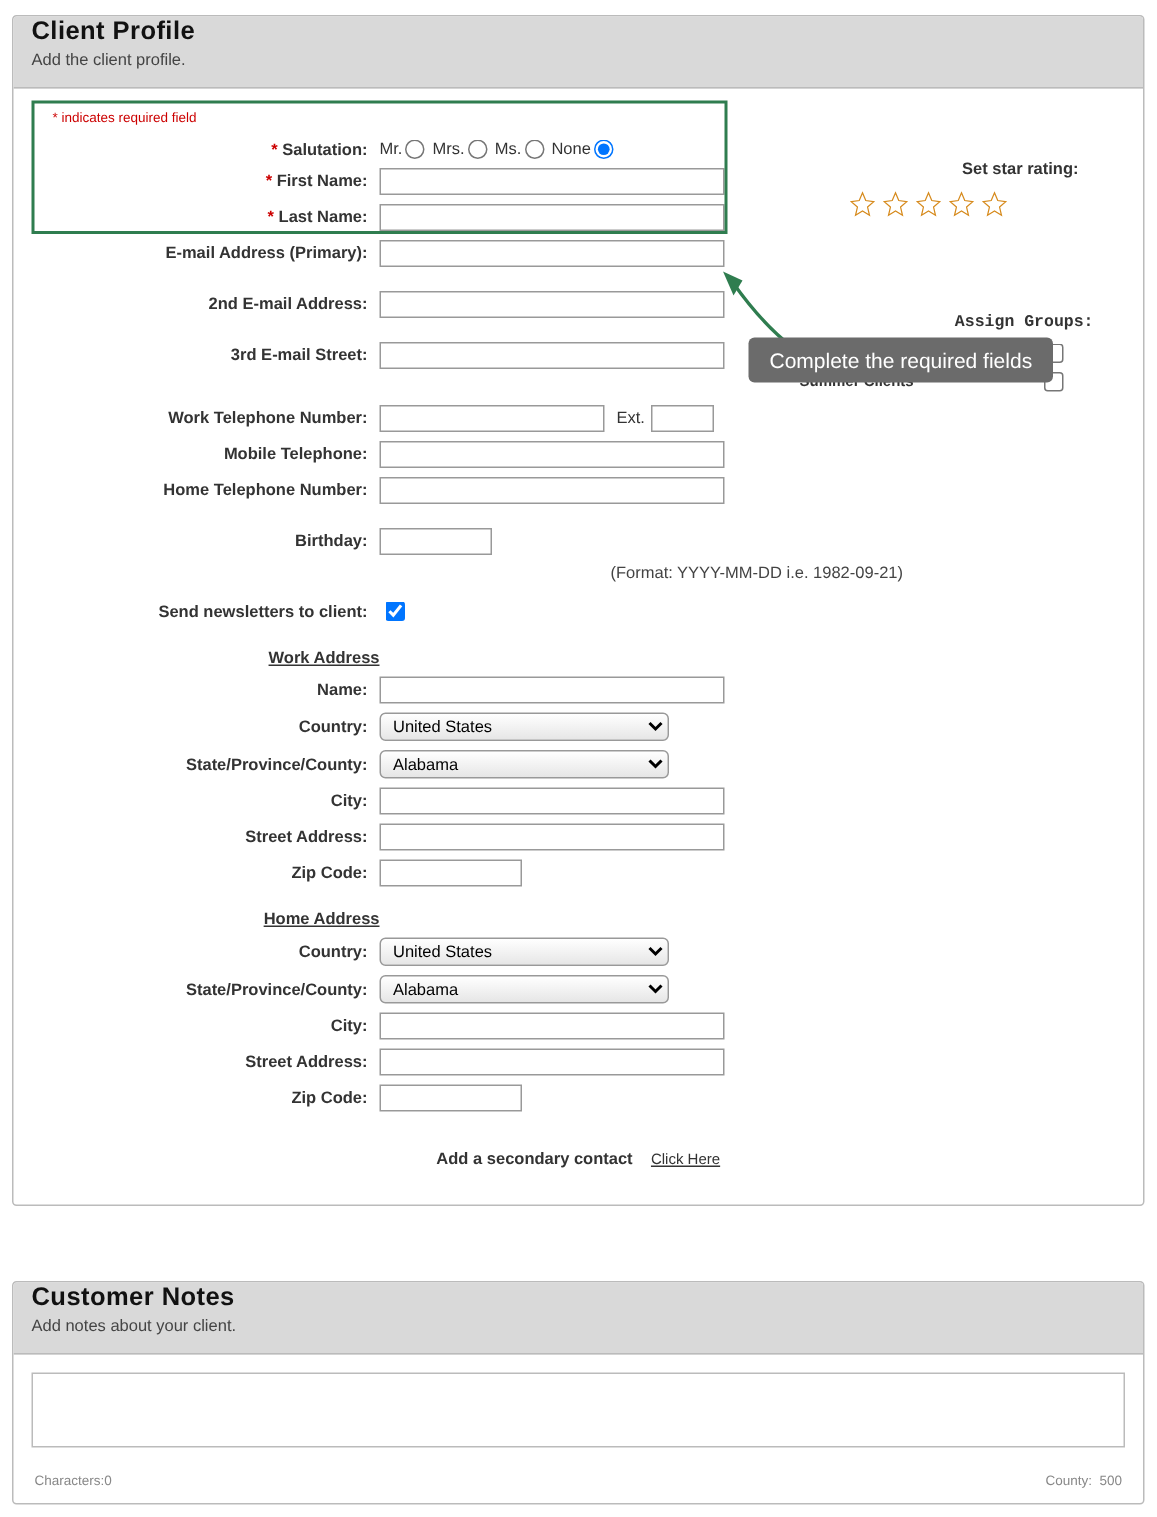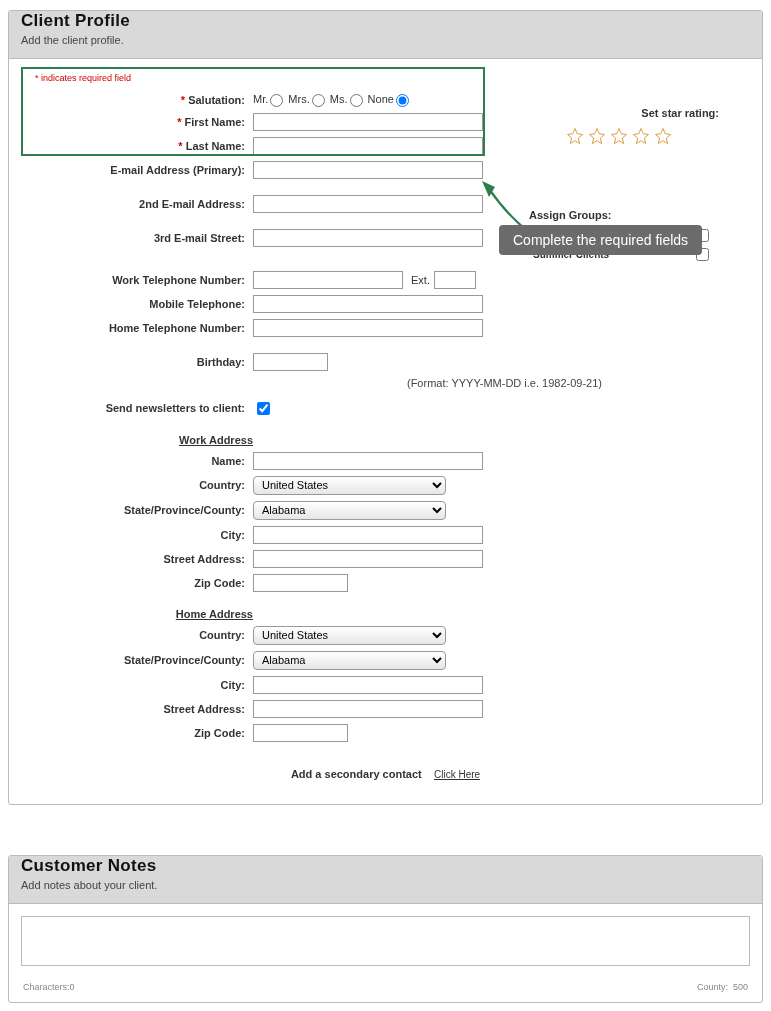--- a/index.html
+++ b/index.html
@@ -30,21 +30,21 @@
   .secondary{text-align:center;margin-top:26px;font-size:11px;}
   .secondary .lbl{font-weight:700;}
   .secondary a{text-decoration:underline;color:#333;font-size:10px;}
   
   .right-col{position:absolute;left:510px;top:18px;width:200px;font-size:11px;text-align:right;margin-top:30px;}
   .star-rating-title{font-weight:700;margin-bottom:8px;}
   .stars{display:flex;justify-content:center;gap:4px;}
   .stars svg{width:18px;height:18px;}
   .stars path{fill:none;stroke:#d68a1c;stroke-width:1.1;}
   .groups{position:absolute;left:520px;top:150px;width:200px;font-size:10px;}
-  .groups .title{font-weight:700;text-align:left;margin-bottom:8px;font-size:11px;}
+  .groups .title{font-weight:700;text-align:right;margin-bottom:8px;font-size:11px;font-family:Liberation Mono, monospace;}
   .groups .grow{display:flex;justify-content:space-between;align-items:center;font-weight:700;font-size:10px;margin-bottom:6px;padding:0 20px 0 4px;}
   .groups input{margin:0;}
   
   .callout{position:absolute;left:490px;top:166px;background:#6b6b6b;color:#fff;font-size:14px;font-family:Arial,sans-serif;padding:7px 14px;border-radius:4px;white-space:nowrap;}
   .arrow{position:absolute;left:470px;top:118px;width:60px;height:60px;}
   .arrow path{fill:none;stroke:#2f7d4f;stroke-width:2.2;}
   .arrow polygon{fill:#2f7d4f;}
   
   .notes-area{margin:12px;}
   .notes-area textarea{width:100%;height:50px;resize:none;border:1px solid #bbb;box-sizing:border-box;font-family:inherit;font-size:11px;padding:4px;}

